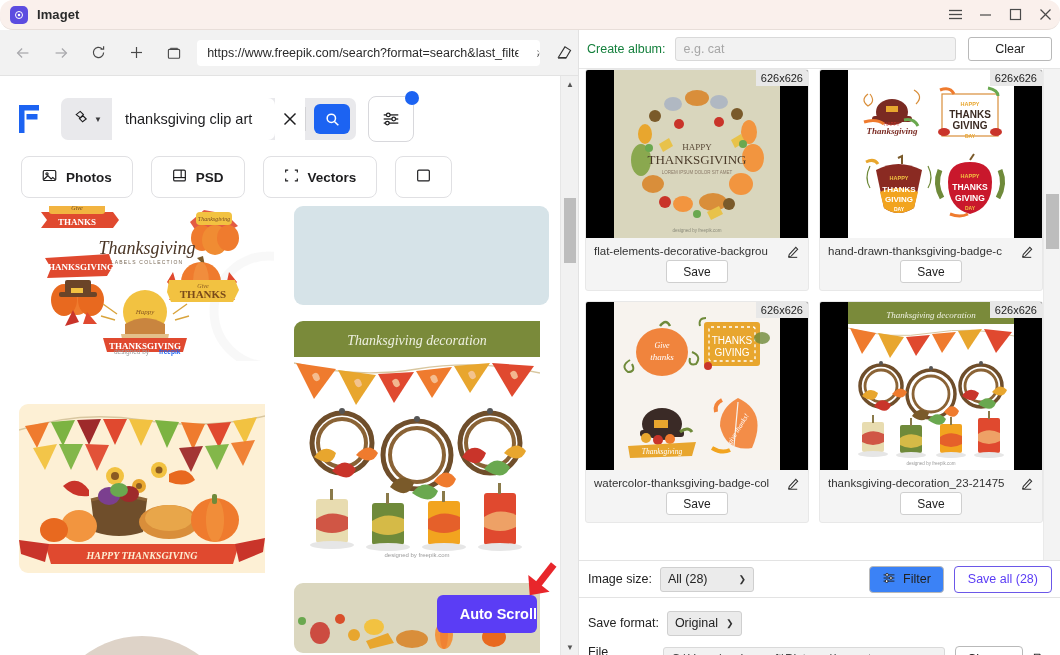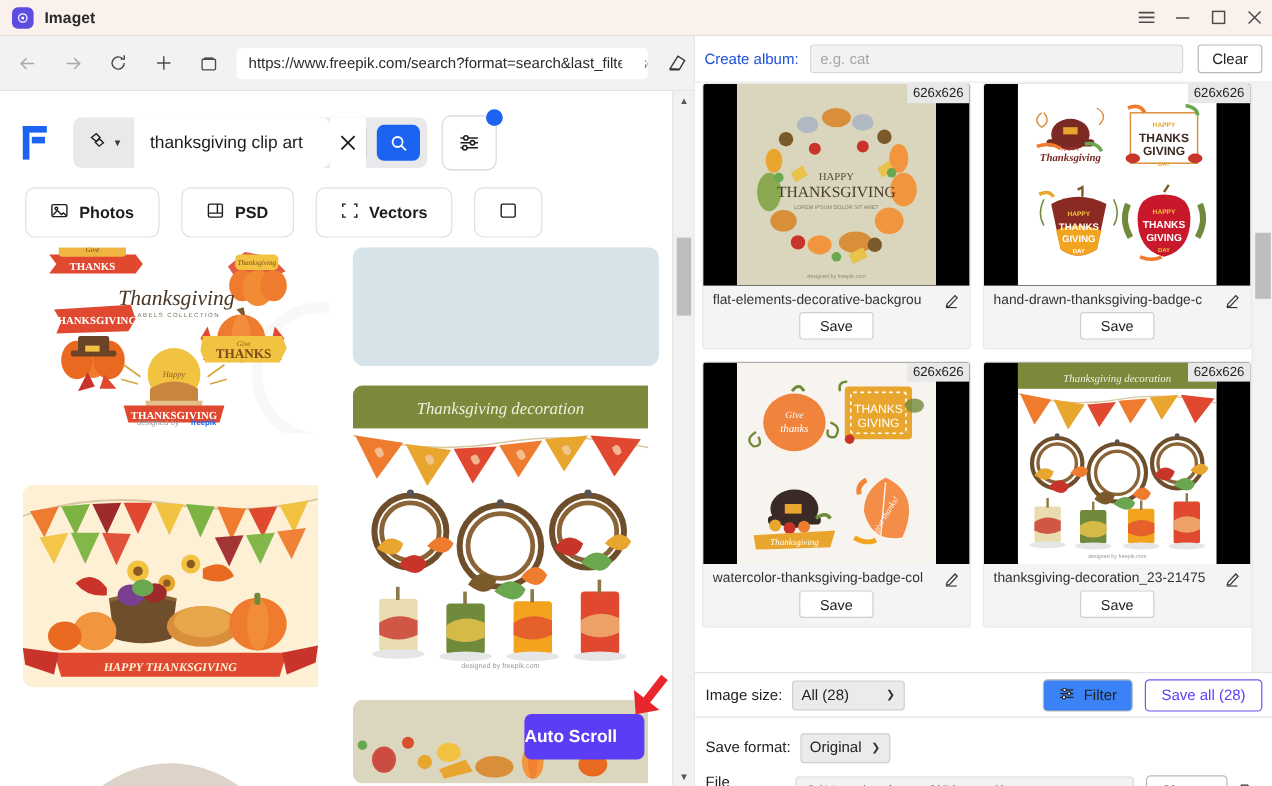--- a/index.html
+++ b/index.html
@@ -8,20 +8,21 @@
     font-family: "Liberation Sans", sans-serif;
     background: #ffffff; overflow: hidden;
   }
   .app { position: relative; width: 1060px; height: 655px; overflow: hidden; }
 
   
   .titlebar {
     position: absolute; top: 0; left: 0; width: 1060px; height: 30px;
     background: #faf0ec; display: flex; align-items: center;
     border-bottom: 1px solid #e8ded9;
+    border-radius: 13px;
   }
   .app-logo {
     width: 18px; height: 18px; margin-left: 10px; border-radius: 5px;
     background: #5c4ce0; display: flex; align-items: center; justify-content: center;
   }
   .app-logo svg { display: block; }
   .app-title {
     margin-left: 9px; font-size: 13px; font-weight: bold; color: #2a2a2a;
     letter-spacing: .1px;
   }
@@ -136,42 +137,42 @@
   .wv-scroll .arrow-dn { bottom: 0; }
   .wv-thumb {
     position: absolute; left: 3px; top: 122px; width: 12px; height: 65px;
     background: #bdbdbd; border-radius: 0;
   }
 
   
   .auto-scroll {
     position: absolute; left: 437px; top: 595px; width: 100px; height: 38px;
     background: #5b3df5; color: #fff; border-radius: 6px;
-    display: flex; align-items: center; justify-content: flex-start;
+    display: flex; align-items: center; justify-content: flex-end;
     font-size: 14.5px; font-weight: bold; z-index: 40;
   }
   .red-arrow { position: absolute; left: 518px; top: 560px; z-index: 41; }
 
   
   .panel {
     position: absolute; top: 30px; left: 578px; width: 482px; height: 625px;
     background: #ffffff; border-left: 1px solid #e2e2e2;
   }
   .album-row {
     height: 39px; display: flex; align-items: center; padding: 0 8px 0 8px;
     border-bottom: 1px solid #e6e6e6;
   }
-  .album-label { font-size: 12.5px; color: #1d4ed8; }
+  .album-label { font-size: 12.5px; color: #15803d; }
   .album-input {
     margin-left: 9px; flex: 1; height: 24px; background: #f2f2f2;
     border: 1px solid #d9d9d9; border-radius: 3px; display: flex; align-items: center;
     padding: 0 8px; font-size: 12.5px; color: #a6a6a6;
   }
   .clear-btn {
-    margin-left: 12px; height: 24px; padding: 0 11px; border: 1px solid #b9b9b9;
+    margin-left: 12px; height: 24px; padding: 0 26px; border: 1px solid #b9b9b9;
     border-radius: 3px; background: #fff; font-size: 12.5px; color: #222;
     display: flex; align-items: center;
   }
 
   .grid-wrap {
     position: absolute; top: 39px; left: 0; width: 482px; height: 491px;
     overflow: hidden; background: #fff;
   }
   .grid {
     position: absolute; top: 0; left: 6px; width: 458px;
@@ -180,21 +181,21 @@
   .gcard {
     width: 224px; background: #f4f4f4; border: 1px solid #e8e8e8;
     border-radius: 3px; overflow: hidden;
   }
   .gthumb { position: relative; width: 222px; height: 168px; background: #000; overflow: hidden; }
   .gthumb .inner { position: absolute; top: 0; bottom: 0; left: 28px; right: 28px; overflow: hidden; }
   .dim-badge {
     position: absolute; top: 0; right: 0; background: #e8e8e8; color: #222;
     font-size: 11px; padding: 2px 5px; z-index: 5;
   }
-  .gmeta { display: flex; align-items: flex-start; padding: 6px 8px 3px 8px; gap: 0; }
+  .gmeta { display: flex; align-items: center; padding: 6px 8px 3px 8px; gap: 0; }
   .gname {
     flex: 1; font-size: 11.5px; color: #333; white-space: nowrap;
     overflow: hidden; text-overflow: clip;
   }
   .pencil { width: 13px; height: 13px; color: #333; flex: none; }
   .gsave-row { display: flex; justify-content: center; padding-bottom: 7px; }
   .save-btn {
     height: 23px; padding: 0 16px; background: #fff; border: 1px solid #cfcfcf;
     border-radius: 3px; font-size: 12px; color: #222; display: flex;
     align-items: center;

